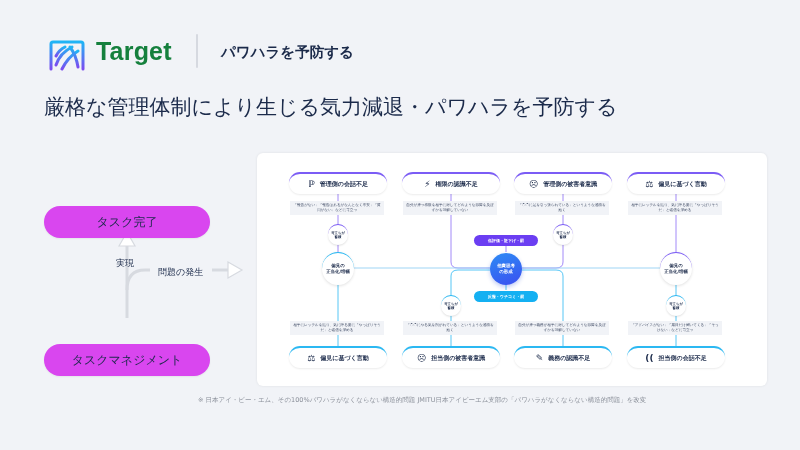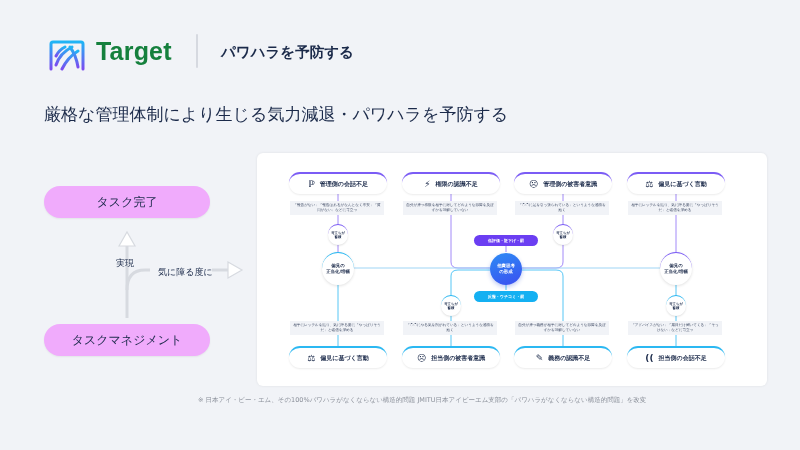--- a/index.html
+++ b/index.html
@@ -3,23 +3,23 @@
 <meta charset="utf-8">
 <style>
   html,body{margin:0;padding:0;}
   body{width:800px;height:450px;background:#f1f3f7;font-family:"DejaVu Sans","Liberation Sans",sans-serif;color:#1b2a4a;position:relative;overflow:hidden;}
   .abs{position:absolute;}
   
   .logo{left:48px;top:39px;width:38px;height:32px;}
   .brand{left:96px;top:37px;font-family:"Liberation Sans",sans-serif;font-weight:bold;font-size:25px;color:#15803d;letter-spacing:0.2px;}
   .vsep{left:196px;top:34px;width:2px;height:34px;background:#d6d9e0;border-radius:1px;}
   .subtitle{left:221px;top:43px;font-size:14.5px;font-weight:bold;color:#1b2a4a;}
-  .headline{left:44px;top:103px;font-size:17px;color:#1b2a4a;}
+  .headline{left:44px;top:93px;font-size:21px;color:#1b2a4a;}
   
-  .pill{background:#f0abfc;border-radius:18px;width:166px;height:32px;display:flex;align-items:center;justify-content:center;font-size:12px;color:#1b2a4a;box-shadow:0 1px 2px rgba(0,0,0,0.06);}
+  .pill{background:#d946ef;border-radius:18px;width:166px;height:32px;display:flex;align-items:center;justify-content:center;font-size:12px;color:#1b2a4a;box-shadow:0 1px 2px rgba(0,0,0,0.06);margin-top:20px;}
   .lbl-b{font-size:9px;font-weight:normal;color:#1b2a4a;}
   
   .panel{left:257px;top:153px;width:510px;height:233px;background:#fff;border-radius:6px;box-shadow:0 0 3px rgba(0,0,0,0.08);}
   .cat{width:98px;height:20px;border-radius:11px;background:#fff;display:flex;align-items:center;justify-content:center;gap:5px;font-size:6px;font-weight:bold;color:#1b2a4a;box-shadow:0 1px 2px rgba(0,0,0,0.08);}
   .cat.top{border-top:2px solid #7b5cf5;}
   .cat.bot{border-top:2px solid #2bb8f2;}
   .cat .ico{font-size:9px;line-height:1;}
   .desc{width:88px;height:14px;background:#f1f3f7;font-size:3.6px;color:#3a4660;display:flex;align-items:center;justify-content:center;text-align:center;line-height:1.35;padding:0 3px;}
   .small-c{width:20px;height:20px;border-radius:50%;background:#fff;box-shadow:0 1px 2px rgba(0,0,0,0.12);display:flex;align-items:center;justify-content:center;text-align:center;font-size:3.4px;font-weight:bold;line-height:1.3;color:#1b2a4a;}
   .small-c.p{border-top:1.5px solid #7b5cf5;}
@@ -61,21 +61,21 @@
 <svg class="lines" width="800" height="450">
   <line x1="127" y1="318" x2="127" y2="245" stroke="#d7dae0" stroke-width="3"></line>
   <polygon points="119,246 127,232 135,246" fill="#fff" stroke="#d7dae0" stroke-width="1.2"></polygon>
   <path d="M127 290 Q127 270 145 270 H150" fill="none" stroke="#d7dae0" stroke-width="3"></path>
   <line x1="212" y1="270" x2="228" y2="270" stroke="#d7dae0" stroke-width="3"></line>
   <polygon points="228,262 242,270 228,278" fill="#fff" stroke="#d7dae0" stroke-width="1.2"></polygon>
 </svg>
 <div class="abs pill" style="left:44px;top:186px;">タスク完了</div>
 <div class="abs pill" style="left:44px;top:324px;">タスクマネジメント</div>
 <div class="abs lbl-b" style="left:116px;top:257px;">実現</div>
-<div class="abs lbl-b" style="left:158px;top:266px;">気に障る度に</div>
+<div class="abs lbl-b" style="left:158px;top:266px;">問題の発生</div>
 
 <div class="abs panel"></div>
 
 <svg class="lines" width="800" height="450">
 
   <line x1="338" y1="190" x2="338" y2="268" stroke="#8b6cf6" stroke-width="0.8"></line>
   <path d="M451 190 V262 Q451 268 458 268 H490" fill="none" stroke="#8b6cf6" stroke-width="0.8"></path>
   <path d="M563 190 V262 Q563 268 556 268 H522" fill="none" stroke="#8b6cf6" stroke-width="0.8"></path>
   <line x1="676" y1="190" x2="676" y2="255" stroke="#8b6cf6" stroke-width="0.8"></line>
   <line x1="354" y1="268" x2="490" y2="268" stroke="#9fd6f5" stroke-width="1.2"></line>

